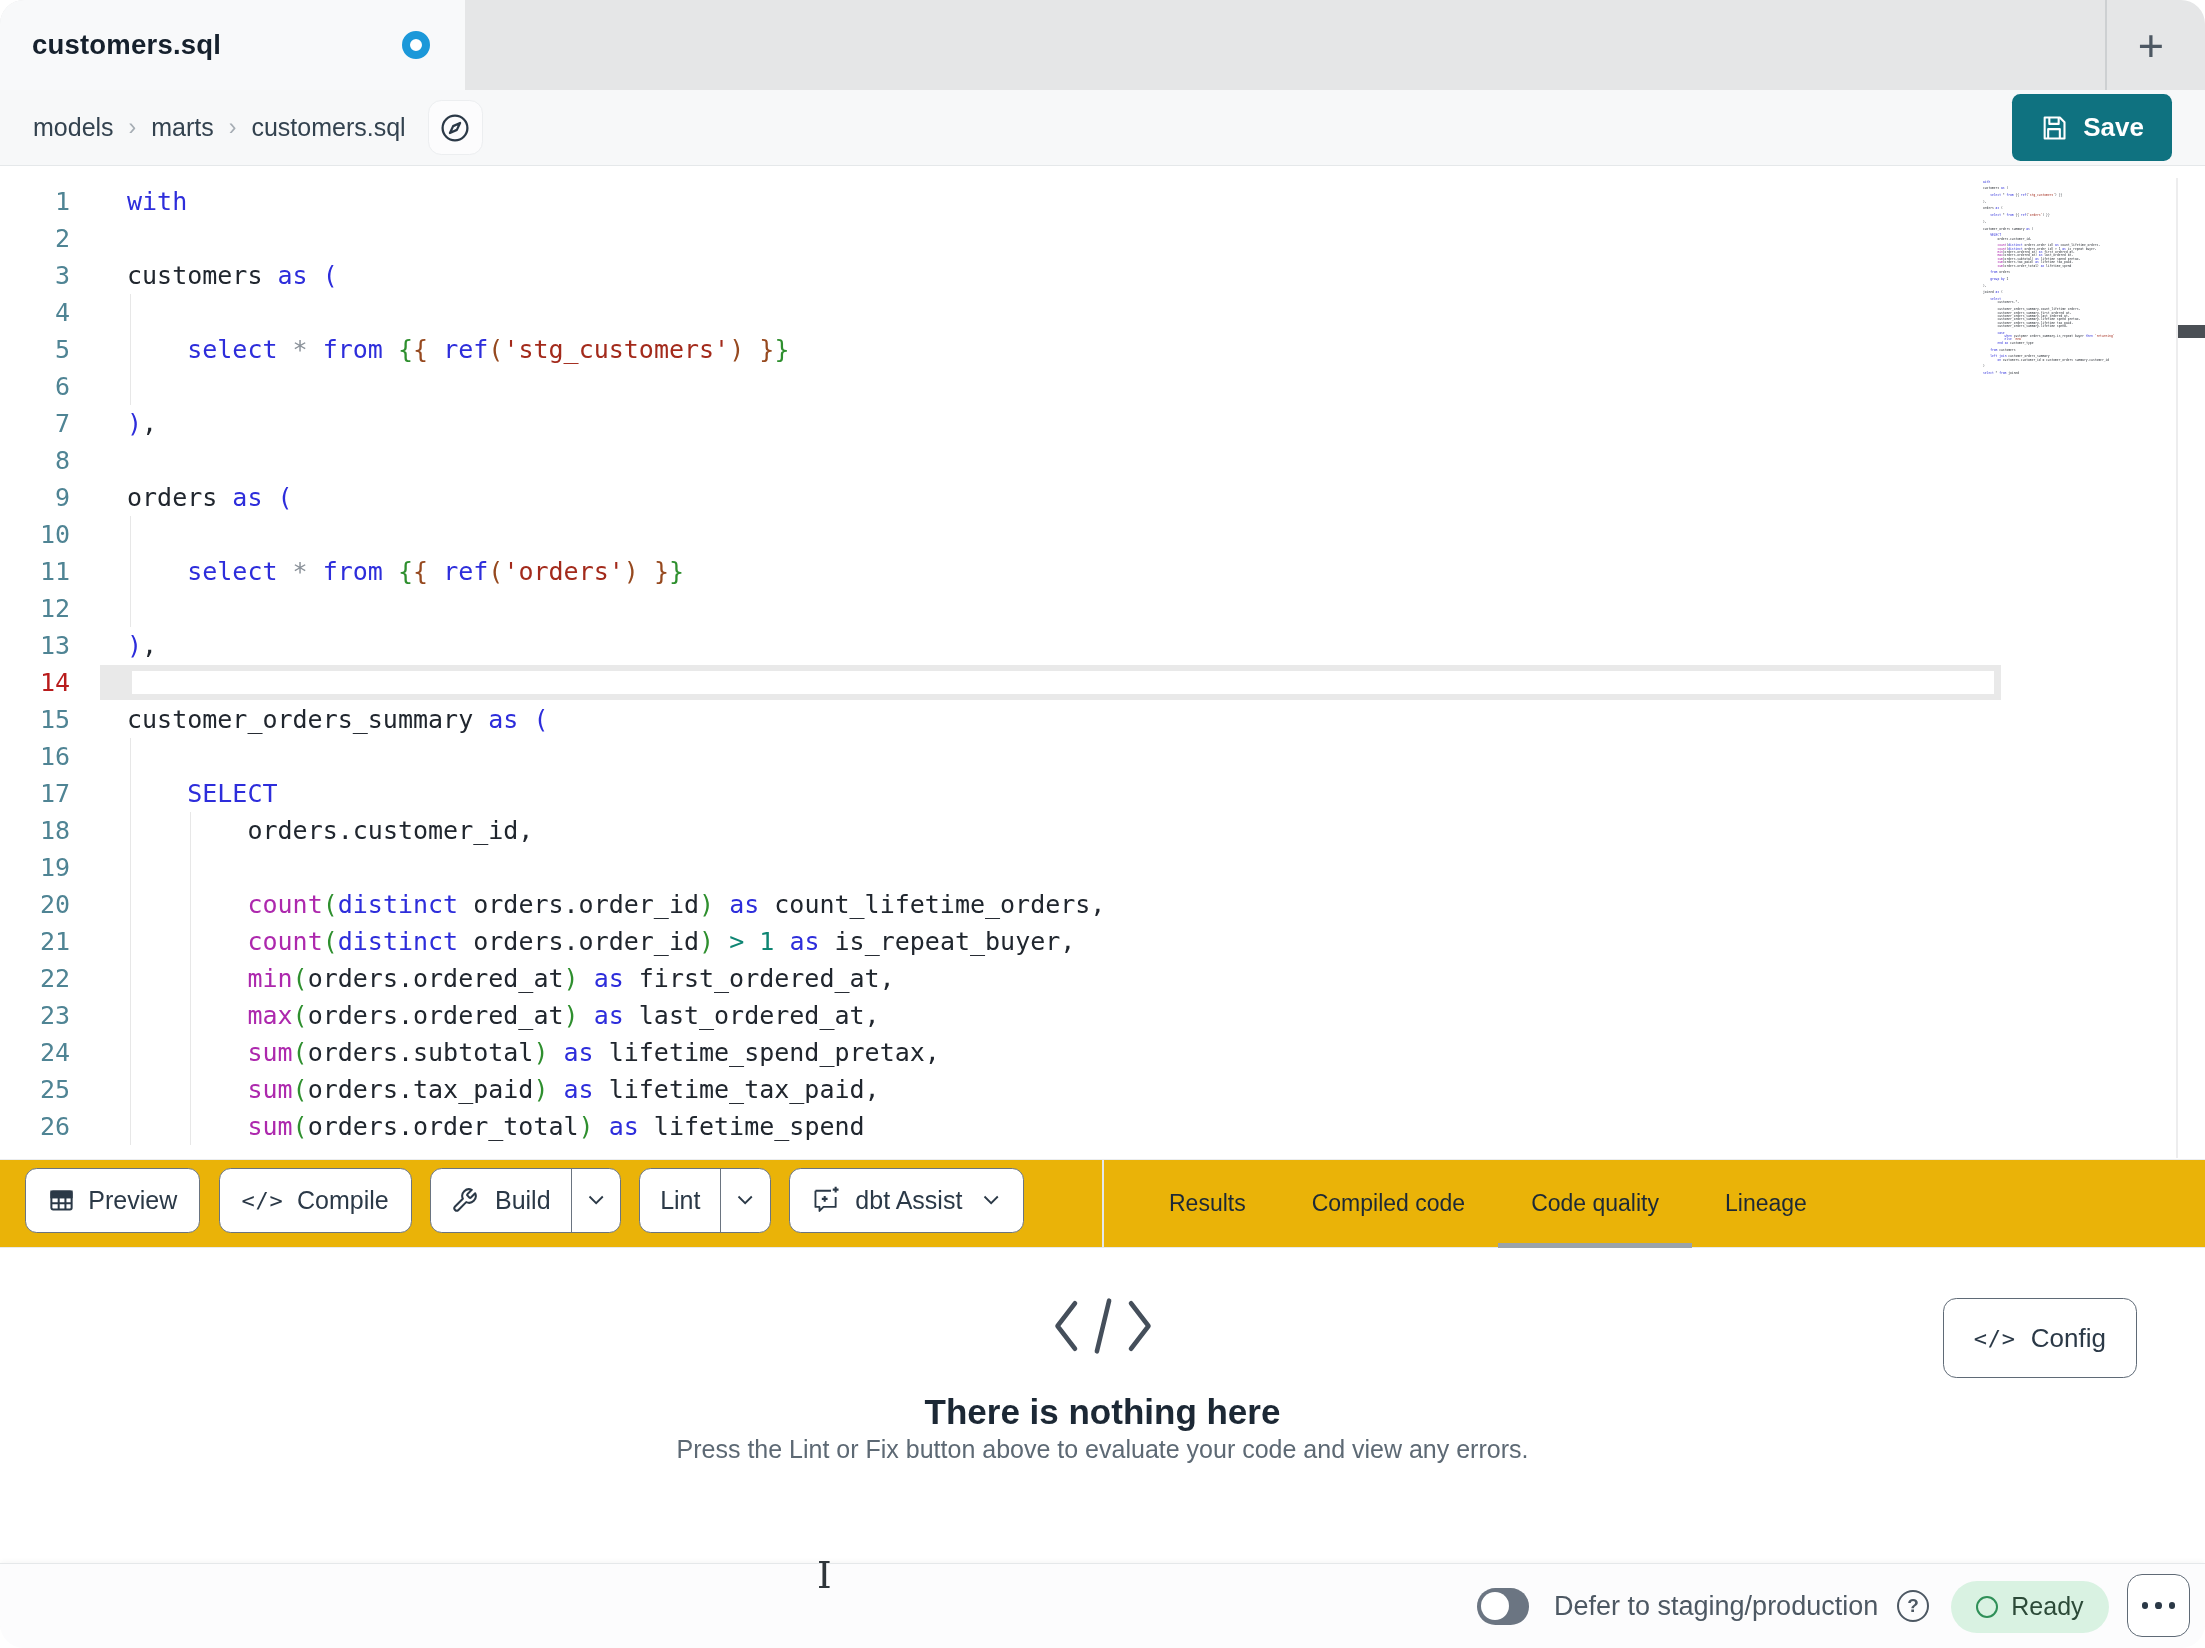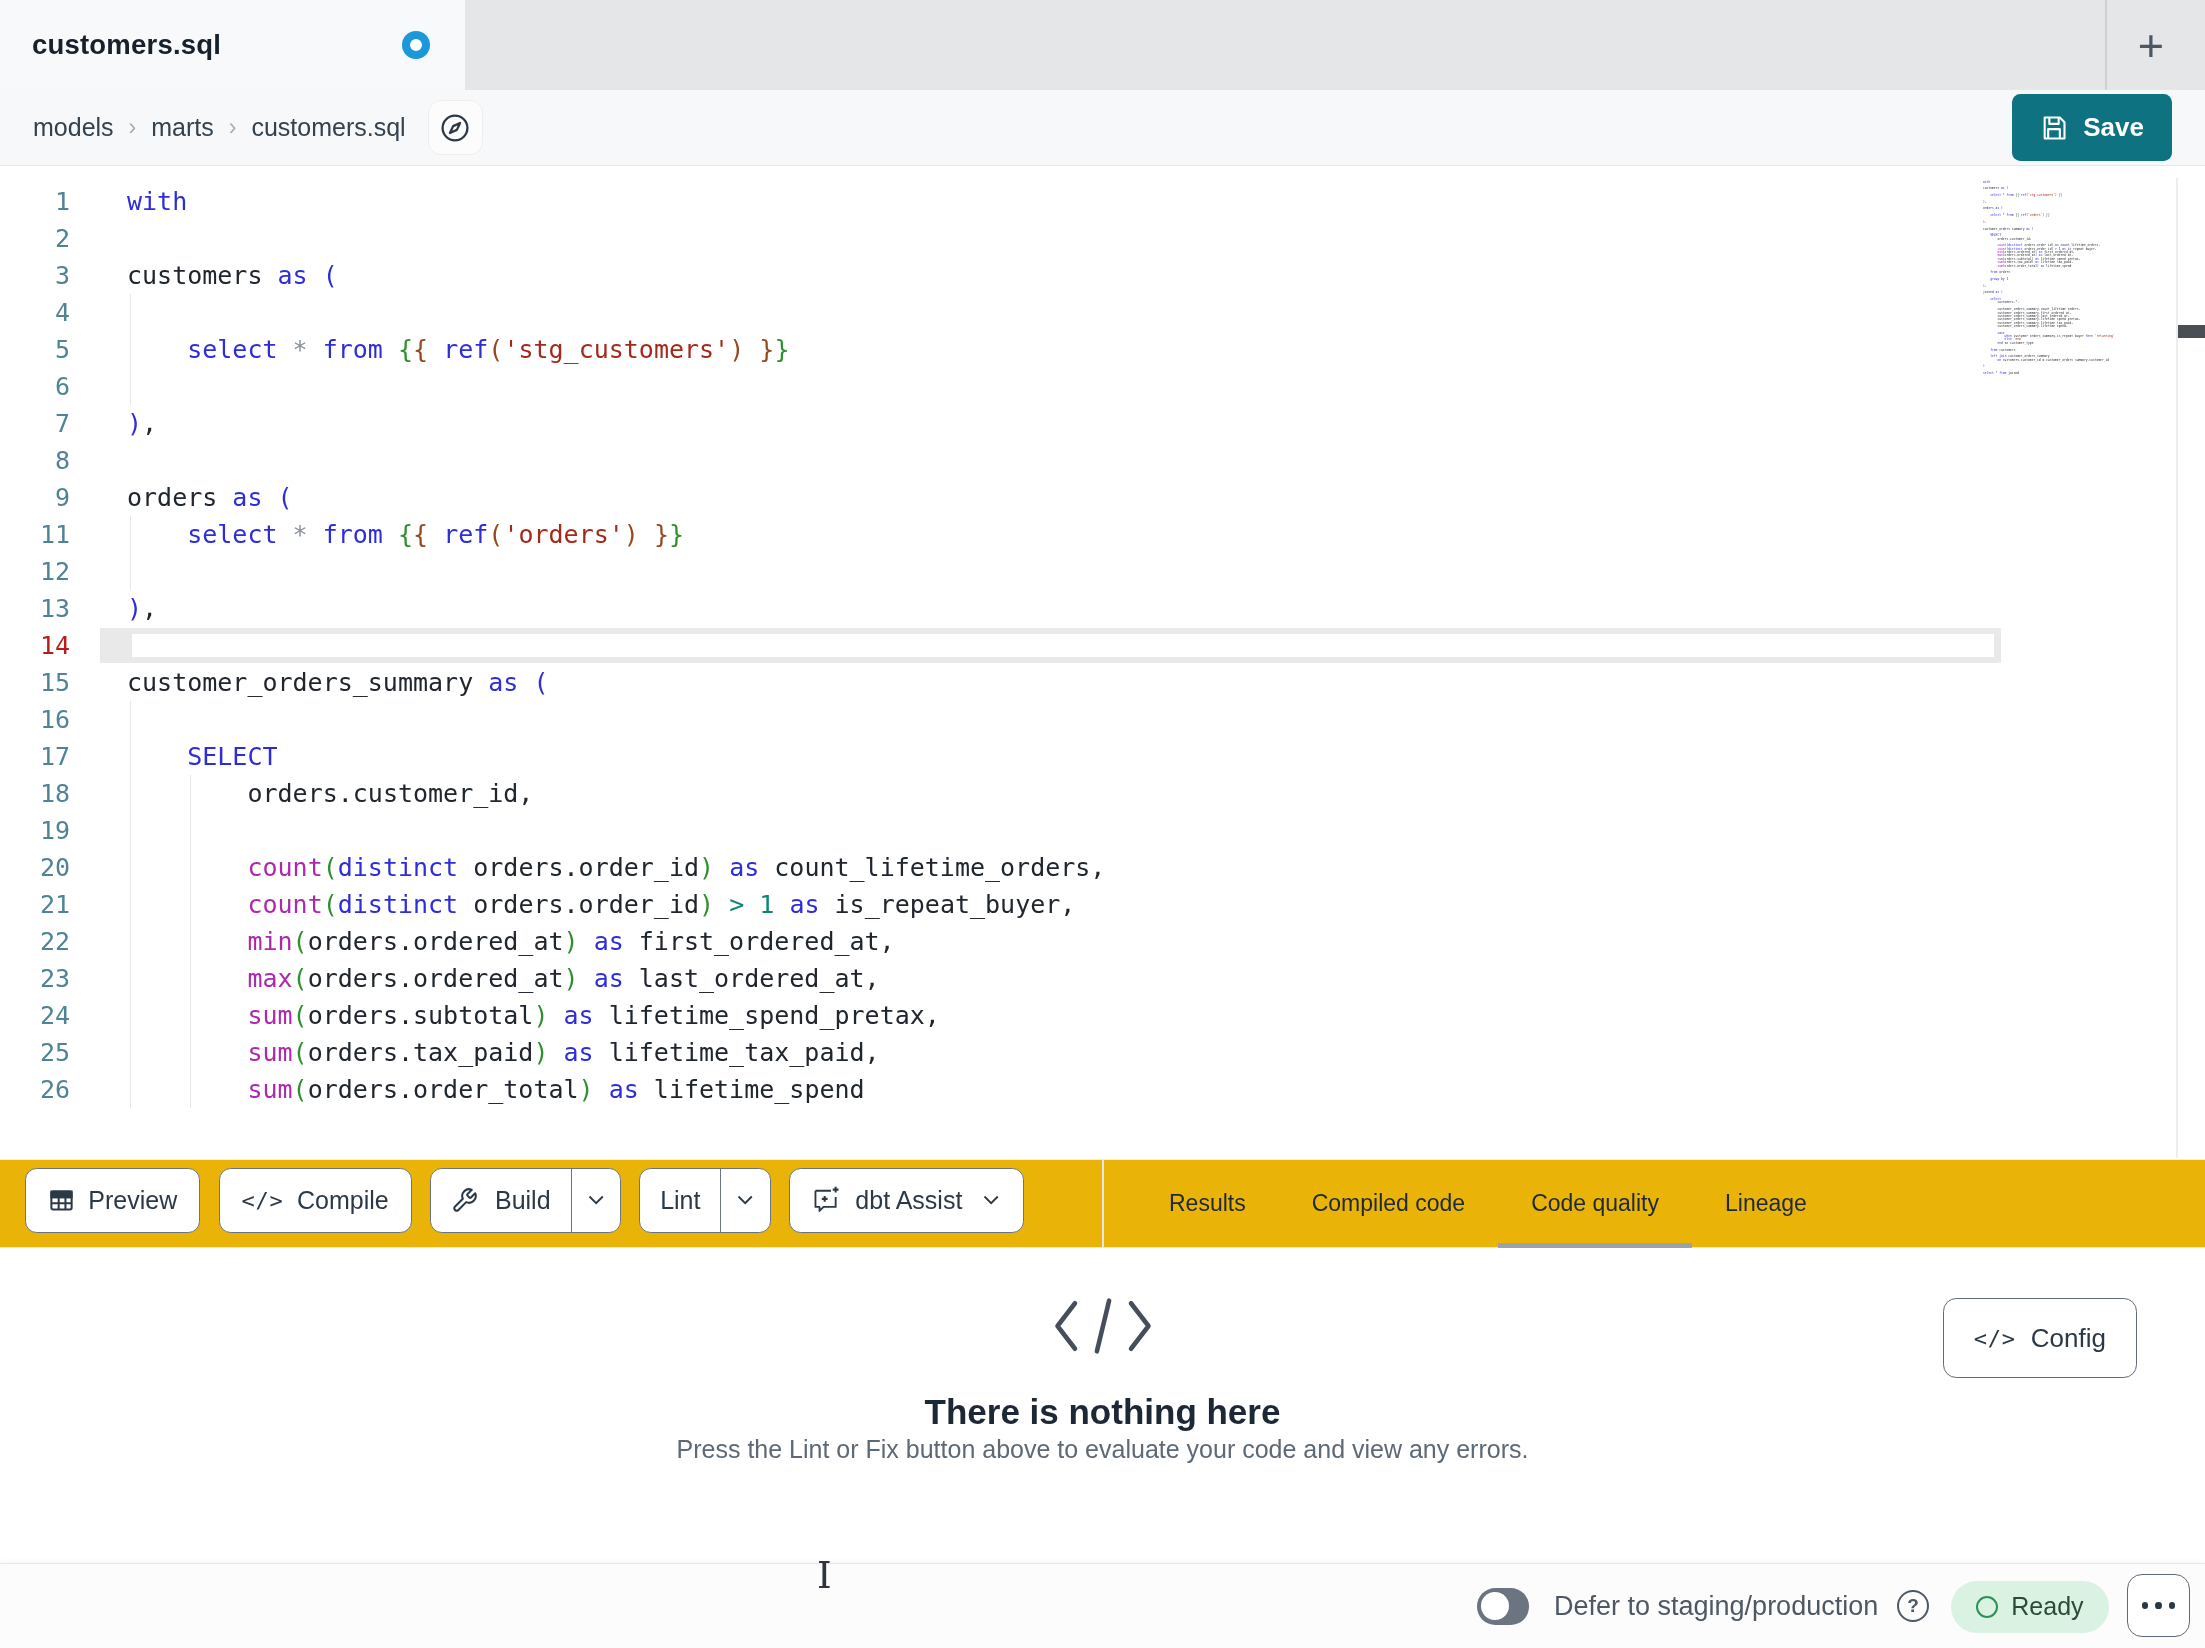--- a/index.html
+++ b/index.html
@@ -1,18 +1,18 @@
 <!DOCTYPE html>
 <html style="font-size:13.3px"><head>
 <meta charset="utf-8">
 <style>
   * { margin:0; padding:0; box-sizing:border-box; }
   html,body { width:2205px; height:1648px; background:#fff; }
   body { font-family:"Liberation Sans", sans-serif; color:#2b3947; }
-  .app { position:relative; width:2205px; height:1648px; overflow:hidden; background:#fff; }
+  .app { position:relative; width:2205px; height:1648px; overflow:hidden; background:#fff;border-radius:24px; }
 
   
   .tabbar { position:absolute; top:0; left:0; right:0; height:90px; background:#e5e6e7; }
   .tab { position:absolute; left:0; top:0; width:465px; height:90px; background:#f8f9fa;
          display:flex; align-items:center; justify-content:space-between; padding:0 35px 0 32px; cursor:default; }
   .tab-title { font-size:27.5px; font-weight:700; color:#16212d; letter-spacing:0.2px; }
   .unsaved-dot { width:28px; height:28px; border-radius:50%; border:8.3px solid #1b98d9; background:#fff; }
   .tabbar-divider { position:absolute; left:2105px; top:0; height:90px; width:1.7px; background:#cdd0d2; }
   .new-tab { position:absolute; right:25px; top:0; height:90px; width:58px; background:none; border:none;
              font-size:45px; font-weight:300; color:#4d5863; line-height:83px; text-align:center; cursor:pointer; }
@@ -167,20 +167,24 @@
         </div>
         <div class="row">
           <div class="gutter">8</div>
           <div class="content"></div>
         </div>
         <div class="row">
           <div class="gutter">9</div>
           <div class="content"><span class="tk-id">orders </span><span class="tk-kw">as</span><span class="tk-id"> </span><span class="tk-b1">(</span></div>
         </div>
         <div class="row">
+          <div class="gutter">10</div>
+          <div class="content"><span class="guide g1"></span></div>
+        </div>
+        <div class="row">
           <div class="gutter">11</div>
           <div class="content"><span class="guide g1"></span><span class="tk-ws">    </span><span class="tk-kw">select</span><span class="tk-id"> </span><span class="tk-op">*</span><span class="tk-id"> </span><span class="tk-kw">from</span><span class="tk-id"> </span><span class="tk-b2">{</span><span class="tk-b3">{</span><span class="tk-id"> </span><span class="tk-kw">ref</span><span class="tk-b3">(</span><span class="tk-str">'orders'</span><span class="tk-b3">)</span><span class="tk-id"> </span><span class="tk-b3">}</span><span class="tk-b2">}</span></div>
         </div>
         <div class="row">
           <div class="gutter">12</div>
           <div class="content"><span class="guide g1"></span></div>
         </div>
         <div class="row">
           <div class="gutter">13</div>
           <div class="content"><span class="tk-b1">)</span><span class="tk-id">,</span></div>

